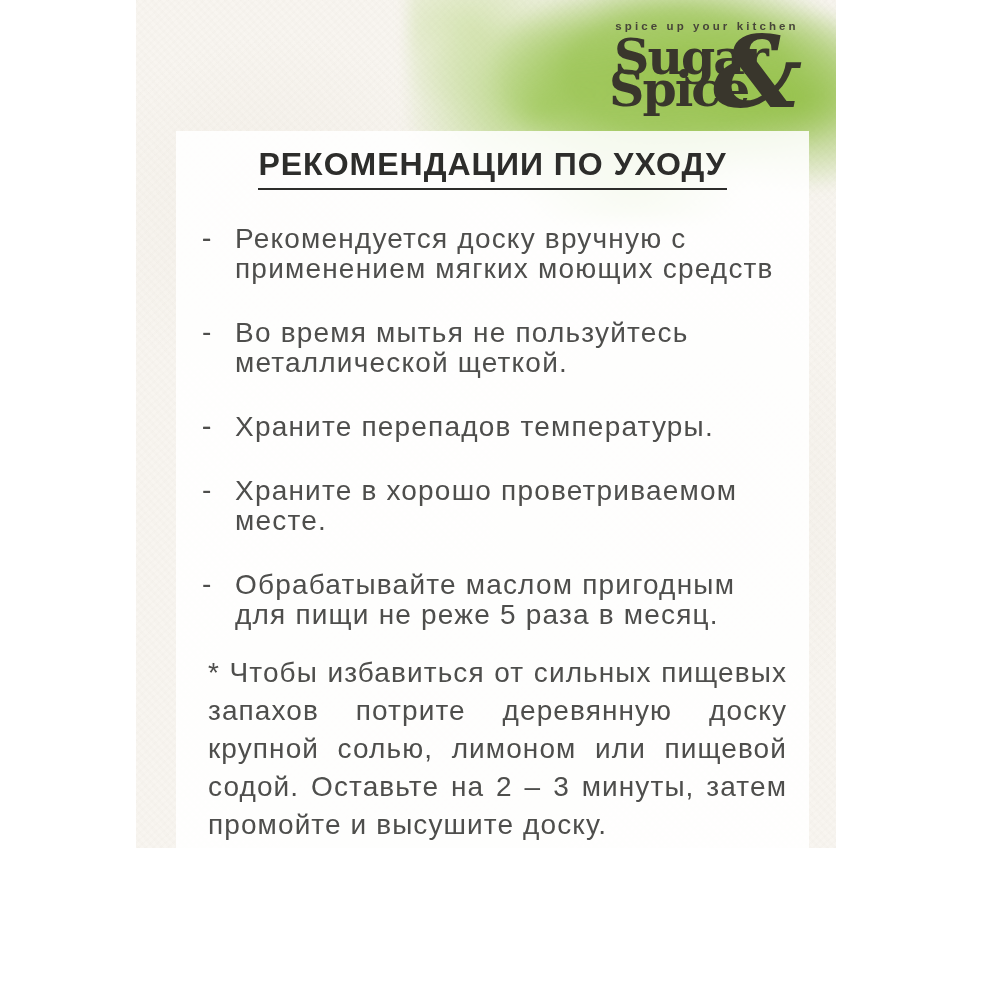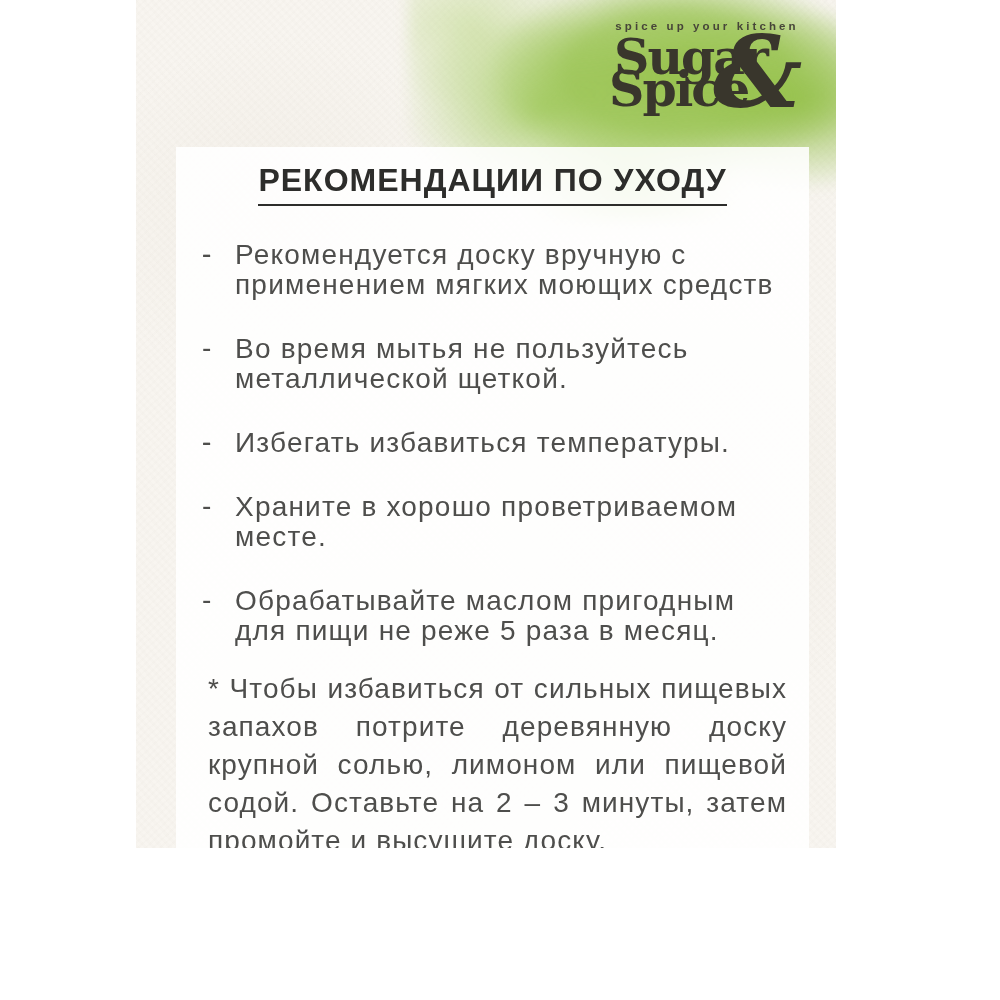--- a/index.html
+++ b/index.html
@@ -39,21 +39,20 @@
     color:#474539;white-space:nowrap;margin-left:10px;
   }
   .wordmark{position:relative;height:100px;font-family:"DejaVu Serif",serif;}
   .word-top{position:absolute;left:26px;top:-4px;font-size:49px;letter-spacing:-2px;font-weight:bold;}
   .word-bottom{position:absolute;left:21px;top:28px;font-size:49px;letter-spacing:-2px;font-weight:bold;}
   .amp{position:absolute;left:125px;top:-18px;font-size:99px;font-style:italic;font-weight:bold;}
   
   .card{
     position:absolute;left:40px;top:131px;width:633px;height:820px;
     background:rgba(255,255,255,0.88);
-    margin-top:16px;
   }
   .title-wrap{text-align:center;margin-top:15px;}
   .title{
     display:inline-block;font-size:32px;font-weight:bold;letter-spacing:1px;
     color:#2d2d2b;border-bottom:2px solid #2d2d2b;padding-bottom:5px;white-space:nowrap;
   }
   .care-list{list-style:none;margin:28px 0 0 0;padding:0;}
   .care-list li{
     position:relative;padding-left:59px;padding-right:26px;margin-bottom:34px;
     font-size:28px;line-height:30px;letter-spacing:1.2px;color:#4e4e4c;
@@ -95,21 +94,21 @@
       </li>
       <li>
         <span class="dash">-</span>
         <span>Во время мытья не пользуйтесь металлической щеткой.</span>
       </li>
       <li>
         <span class="dash">-</span>
       </li>
       <li>
         <span class="dash">-</span>
-        <span>Избегать избавиться температуры.</span>
+        <span>Храните перепадов температуры.</span>
       </li>
       <li>
         <span class="dash">-</span>
         <span>Храните в хорошо проветриваемом месте.</span>
       </li>
       <li>
         <span class="dash">-</span>
         <span>Обрабатывайте маслом пригодным для пищи не реже 5 раза в месяц.</span>
       </li>
     </ul>

